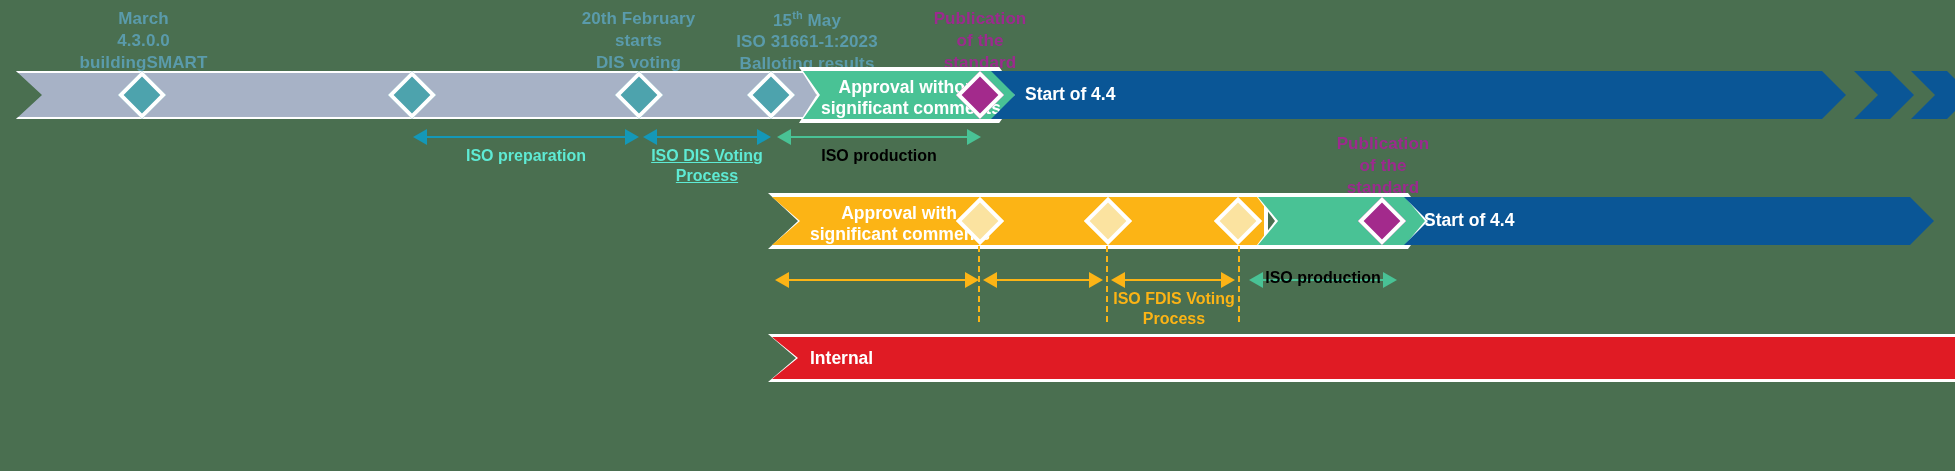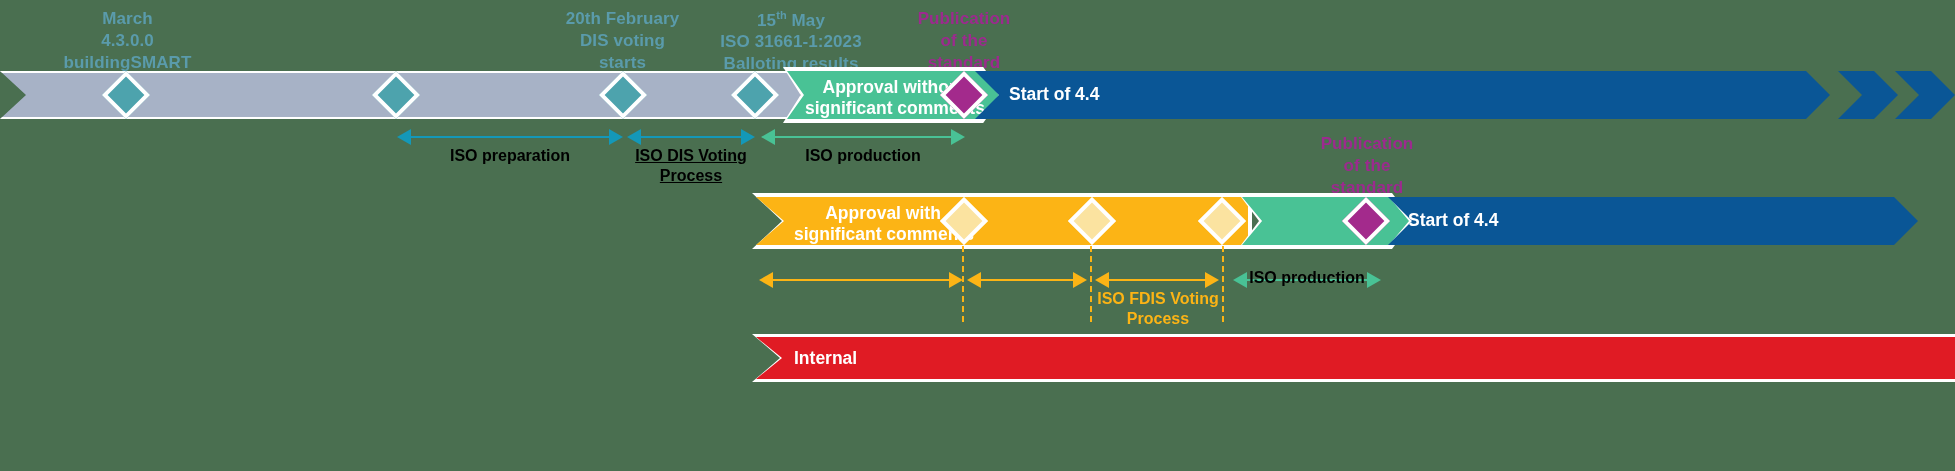--- a/index.html
+++ b/index.html
@@ -10,20 +10,21 @@
     width: 1955px;
     height: 471px;
     background: #4a6f50;
     font-family: "Liberation Sans", sans-serif;
     overflow: hidden;
   }
   #stage {
     position: relative;
     width: 1908px;
     height: 471px;
+    margin-left: 16px;
   }
   .abs { position: absolute; }
 
   
   .caption {
     position: absolute;
     text-align: center;
     font-weight: bold;
     font-size: 17px;
     line-height: 1.28;
@@ -165,21 +166,21 @@
   .ah-right-orange{ right: -13px; border-left: 14px solid #fcb415; }
 
   .mlabel {
     position: absolute;
     text-align: center;
     font-weight: bold;
     font-size: 16px;
     line-height: 1.25;
     white-space: nowrap;
   }
-  .ml-teal { color: #000000; }
+  .ml-teal { color: #5eead4; }
   .ml-green{ color: #000000; }
   .ml-orange{ color: #fcb415; }
 
   .vdash {
     position: absolute;
     width: 0;
     border-left: 2px dashed #fcb415;
   }
 </style>
 </head>
@@ -189,22 +190,22 @@
 
   <div class="caption cap-teal" style="left:40px; top:8px; width:175px;">
     <div>March</div>
     <div>4.3.0.0</div>
     <div>buildingSMART</div>
   </div>
 
 
   <div class="caption cap-teal" style="left:520px; top:8px; width:205px;">
     <div>20th February</div>
+    <div>starts</div>
     <div>DIS voting</div>
-    <div>starts</div>
   </div>
 
   <div class="caption cap-teal" style="left:672px; top:8px; width:238px;">
     <div><span>15</span><sup>th</sup><span> May</span></div>
     <div>ISO 31661-1:2023</div>
     <div>Balloting results</div>
   </div>
 
   <div class="caption cap-magenta" style="left:890px; top:8px; width:148px;">
     <div>Publication</div>

